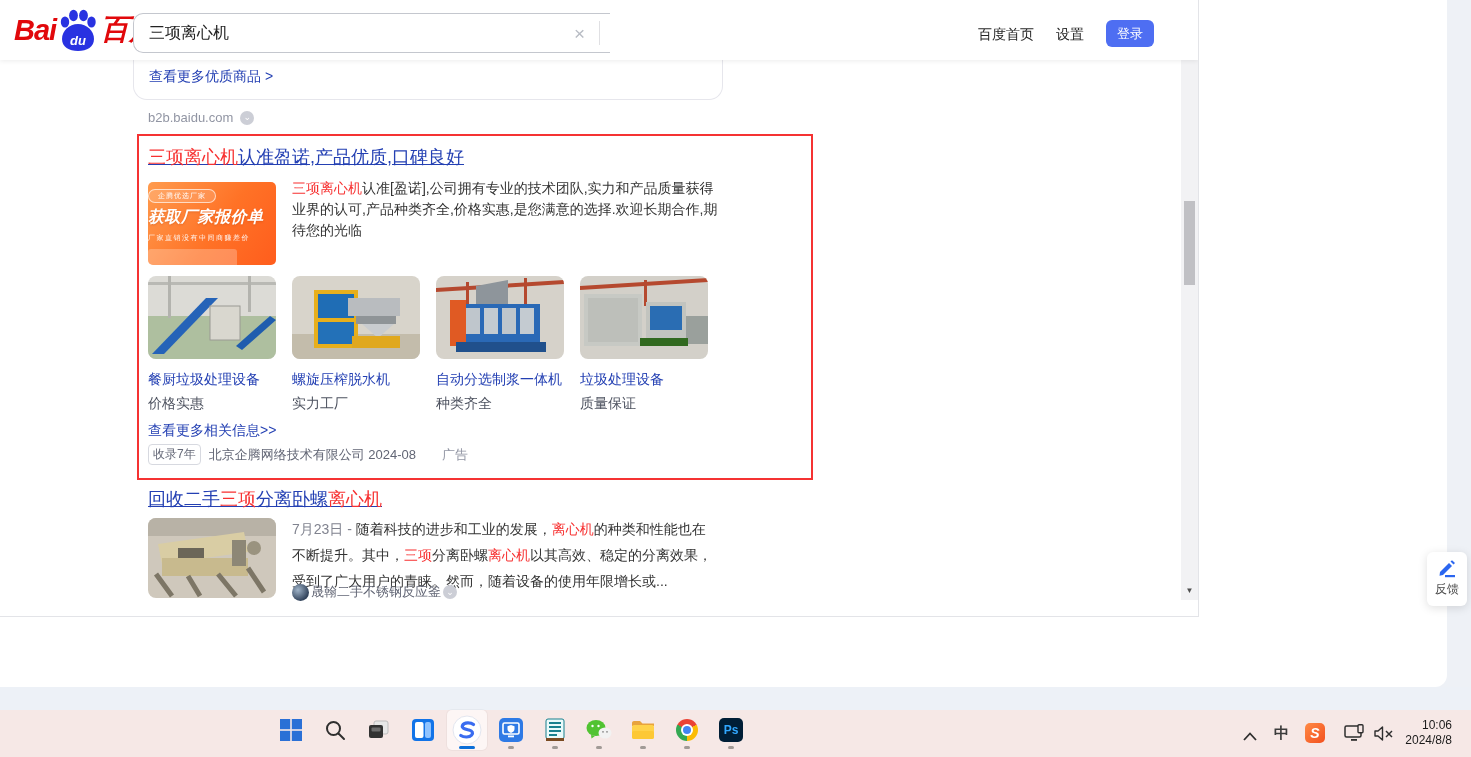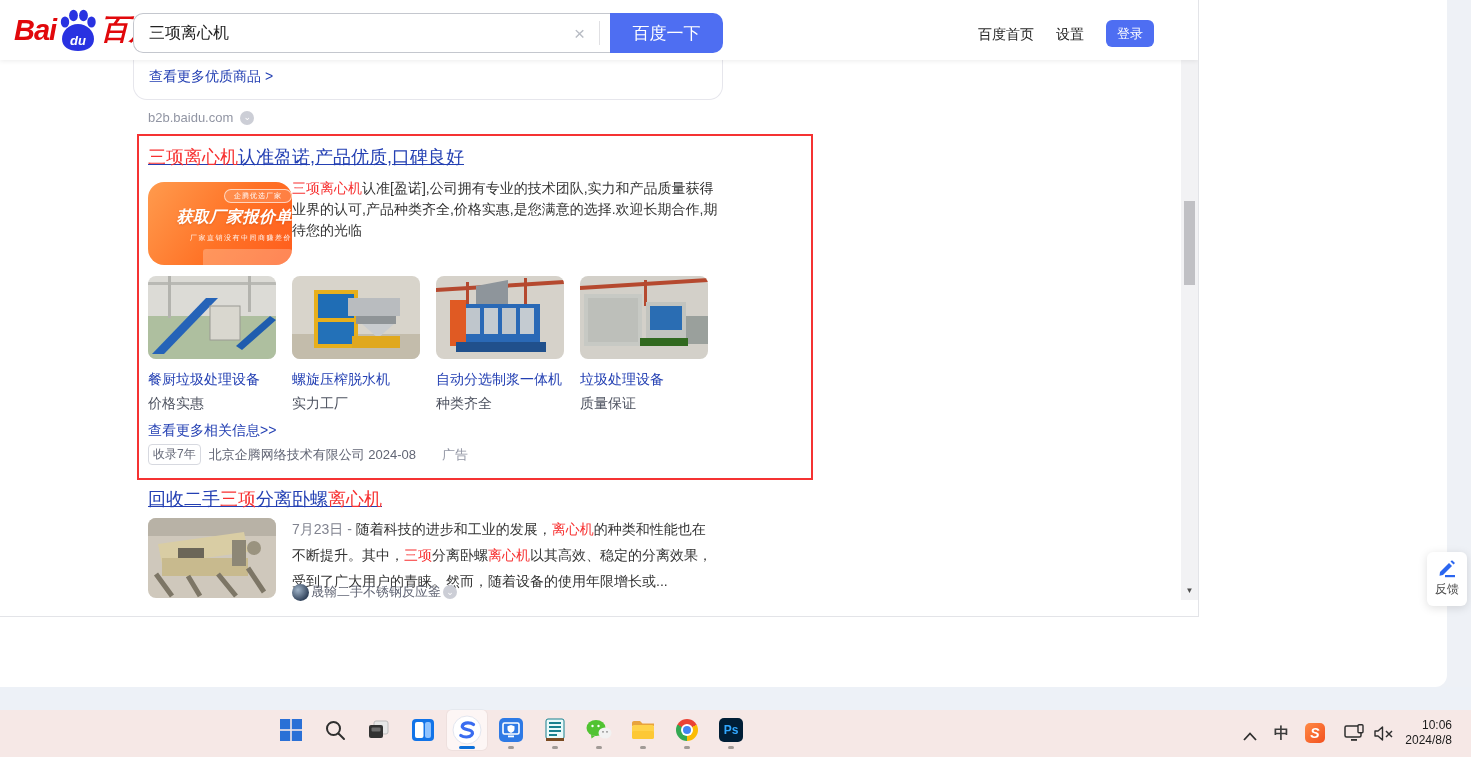--- a/index.html
+++ b/index.html
@@ -26,21 +26,21 @@
   .prev-card{position:absolute;left:133px;top:44px;width:590px;height:56px;border:1px solid #e6e6ec;border-top:none;border-radius:0 0 14px 14px;box-sizing:border-box;z-index:1;padding-left:44px;}
   .prev-link{position:absolute;left:15px;top:24px;font-size:14px;color:#2440b3;cursor:pointer;}
   .src-row1{position:absolute;left:148px;top:110px;display:flex;align-items:center;gap:7px;}
   .src-gray{font-size:13px;color:#9195a3;}
   .badge-circ{width:14px;height:14px;border-radius:50%;background:#ccced6;display:flex;align-items:center;justify-content:center;color:#fff;font-size:9px;line-height:1;}
   
   .adbox{position:absolute;left:137px;top:134px;width:676px;height:346px;border:2px solid #f53232;box-sizing:border-box;}
   .r-title{position:absolute;font-size:18px;line-height:20px;cursor:pointer;text-decoration:underline;color:#2440b3;}
   .r-title span.red{color:#f73131;}
   .ad-title{left:9px;top:11px;}
-  .banner{position:absolute;left:9px;top:46px;width:144px;height:83px;border-radius:16px;background:linear-gradient(125deg,#ff9b4e 0%,#ff7226 55%,#ff5d1d 100%);overflow:hidden;text-align:right;cursor:pointer;}
+  .banner{position:absolute;left:9px;top:46px;width:128px;height:83px;border-radius:5px;background:linear-gradient(125deg,#ff9b4e 0%,#ff7226 55%,#ff5d1d 100%);overflow:hidden;text-align:left;cursor:pointer;}
   .banner .pill{display:inline-block;margin-top:7px;font-size:7px;color:#fff;border:1px solid rgba(255,255,255,.65);background:rgba(255,255,255,.15);border-radius:8px;padding:1px 9px;letter-spacing:1px;}
   .banner .head{margin-top:4px;font-size:16px;font-weight:900;color:#fff;font-style:italic;text-shadow:0 1px 2px rgba(180,60,0,.35);letter-spacing:.5px;}
   .banner .sub{margin-top:5px;font-size:7px;color:rgba(255,255,255,.92);letter-spacing:1.5px;}
   .banner .cta{display:inline-block;margin-top:6px;font-size:8px;color:#fff;background:rgba(255,255,255,.25);border-radius:3px;padding:19px 13px;letter-spacing:1px;}
   .ad-desc{position:absolute;left:153px;top:42px;width:434px;font-size:14px;line-height:21px;color:#333;}
   .ad-desc span.red{color:#f73131;}
   .thumb{position:absolute;top:140px;width:128px;height:83px;border-radius:8px;overflow:hidden;cursor:pointer;}
   .thumb svg{display:block;}
   .card-label{position:absolute;top:235px;font-size:14px;color:#2440b3;cursor:pointer;white-space:nowrap;}
   .card-cap{position:absolute;top:259px;font-size:14px;color:#4e5360;}
@@ -219,21 +219,20 @@
             </svg>
           </span>
           <span class="cn">百度</span>
         </div>
 
         <div class="searchbox">
           <input class="q" value="三项离心机" style="">
           <span class="clear-x">×</span>
           <span class="divider"></span>
         </div>
-        <div class="btn-search">百度一下</div>
 
         <span class="nav-home">百度首页</span>
         <span class="nav-set">设置</span>
         <div class="nav-login">登录</div>
       </div>
 
       <div class="sbar">
         <div class="arr" style="top:0;">▲</div>
         <div class="thumbbar"></div>
         <div class="arr" style="top:584px;">▼</div>

